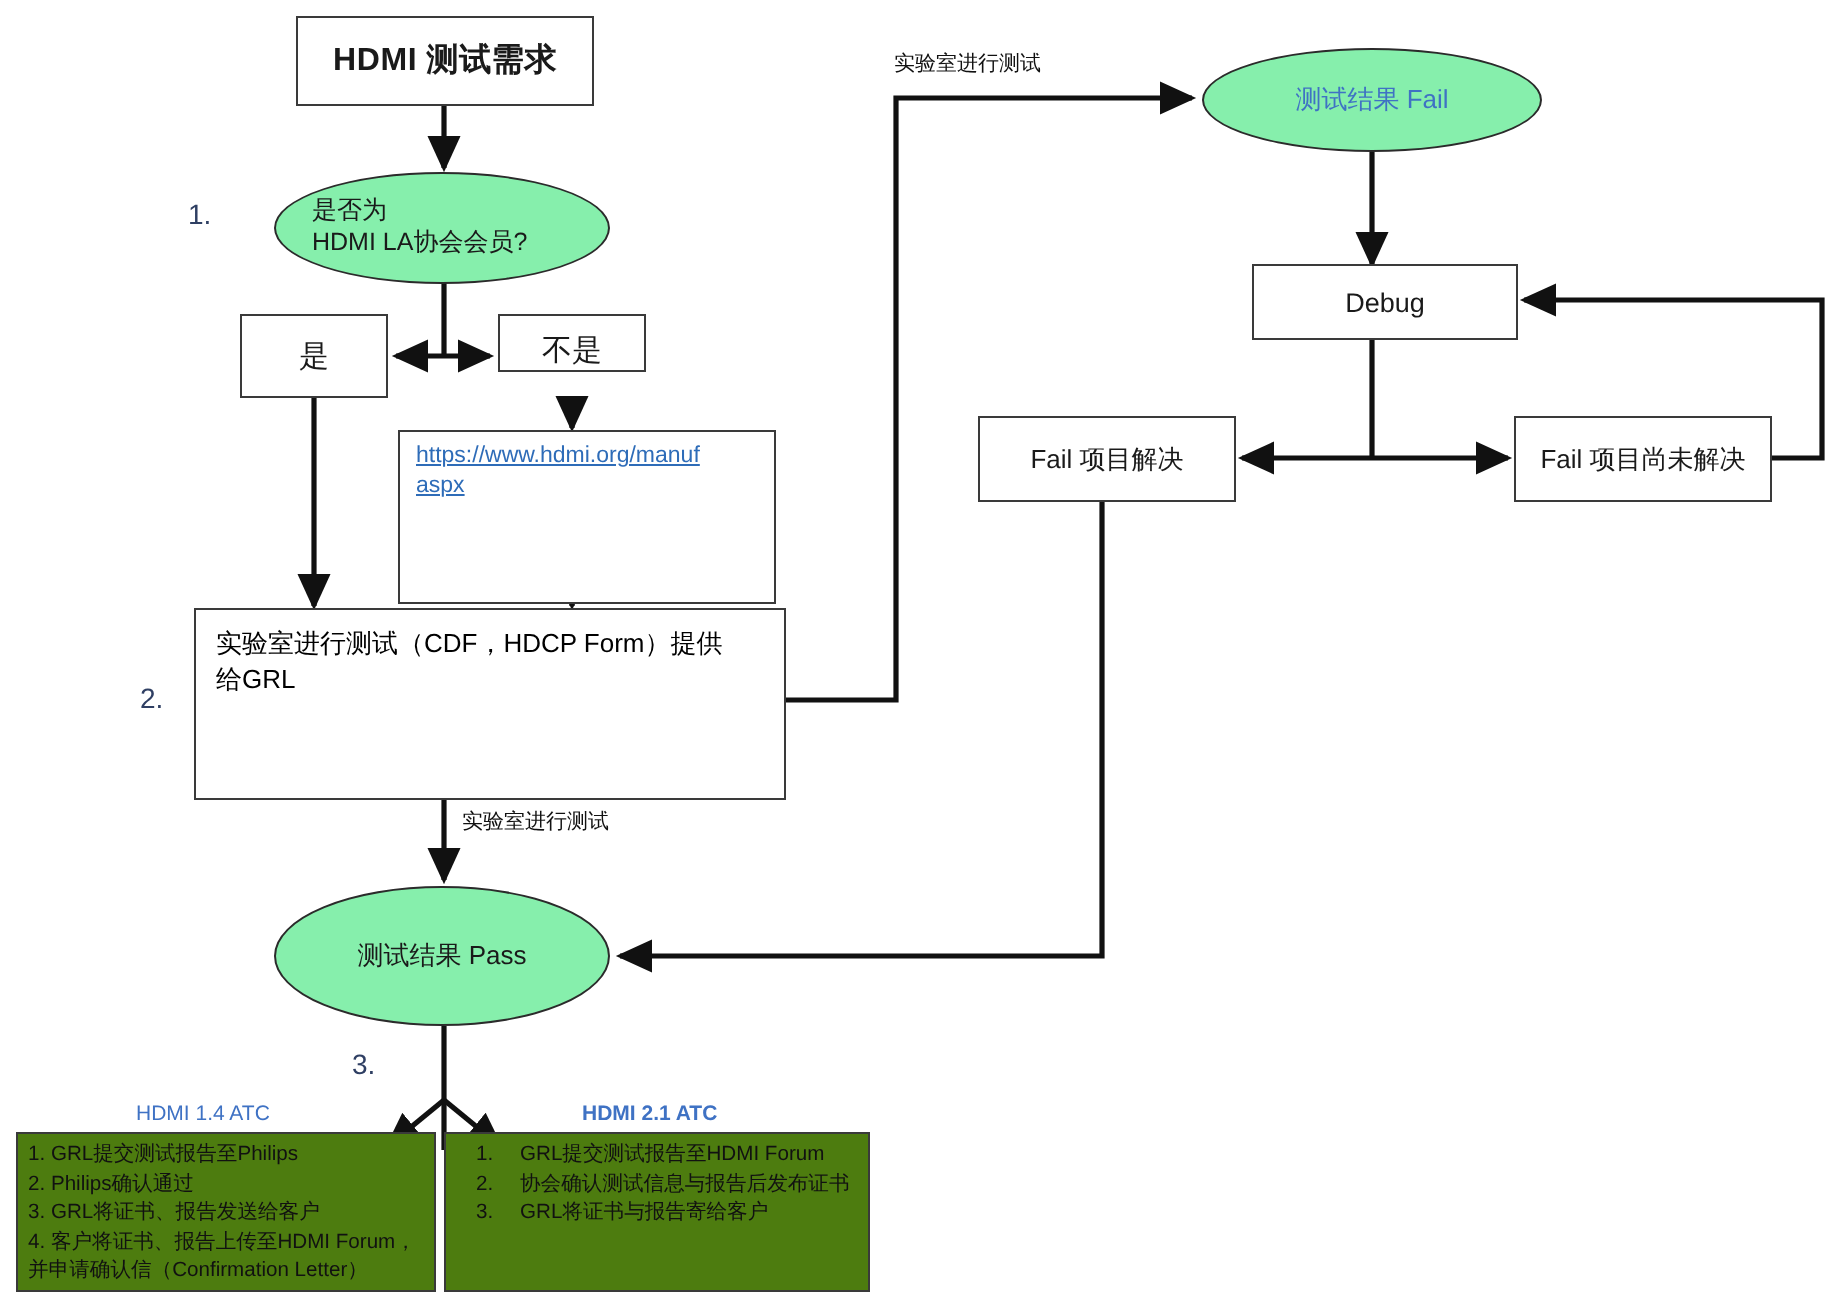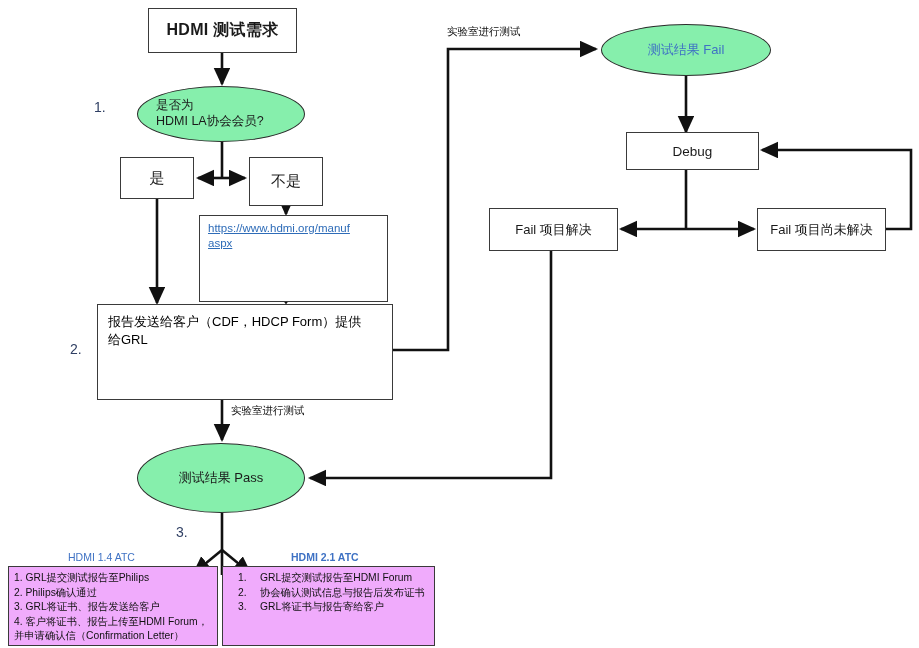--- a/index.html
+++ b/index.html
@@ -93,21 +93,21 @@
   .atc-head {
     position: absolute;
     font-size: 10.5px;
     color: #3f72c4;
     white-space: nowrap;
   }
   .list-box {
     position: absolute;
     box-sizing: border-box;
     border: 1.6px solid #3a3a3a;
-    background: #f0abfc;
+    background: #4d7c0f;
     font-size: 10.3px;
     line-height: 1.42;
     color: #111;
     padding: 4px 4px 4px 5px;
     overflow: hidden;
   }
   .list-box .row { white-space: nowrap; }
   .list-box.numbered .row {
     display: flex;
     gap: 10px;
@@ -176,33 +176,33 @@
       <div>HDMI LA协会会员?</div>
     </div>
   </div>
 
   <div class="step-num" style="left:94px; top:99px;">1.</div>
 
   <div class="node rect yn-box" style="left:120px; top:157px; width:74px; height:42px;">
     <span>是</span>
   </div>
 
-  <div class="node rect yn-box" style="left:249px; top:157px; width:74px; height:49px;">
+  <div class="node rect yn-box" style="left:249px; top:157px; width:74px; height:29px;align-items:flex-end;">
     <span>不是</span>
   </div>
 
   <div class="rect reg-box" style="position:absolute; left:199px; top:215px; width:173px; height:76px;">
     <span class="link">https://www.hdmi.org/manuf</span>
     <span class="link">aspx</span>
   </div>
 
   <div class="step-num" style="left:70px; top:341px;">2.</div>
 
   <div class="rect grl-box" style="position:absolute; left:97px; top:304px; width:276px; height:82px;">
-    <span style="display:block;">报告发送给客户（CDF，HDCP Form）提供</span>
+    <span style="display:block;">实验室进行测试（CDF，HDCP Form）提供</span>
     <span style="display:block;">给GRL</span>
   </div>
 
   <div class="edge-label" style="left:231px; top:404px;">实验室进行测试</div>
 
   <div class="edge-label" style="left:447px; top:25px;">实验室进行测试</div>
 
   <div class="node ellipse oval-label" style="left:137px; top:443px; width:168px; height:70px;">
     <span>测试结果 Pass</span>
   </div>

